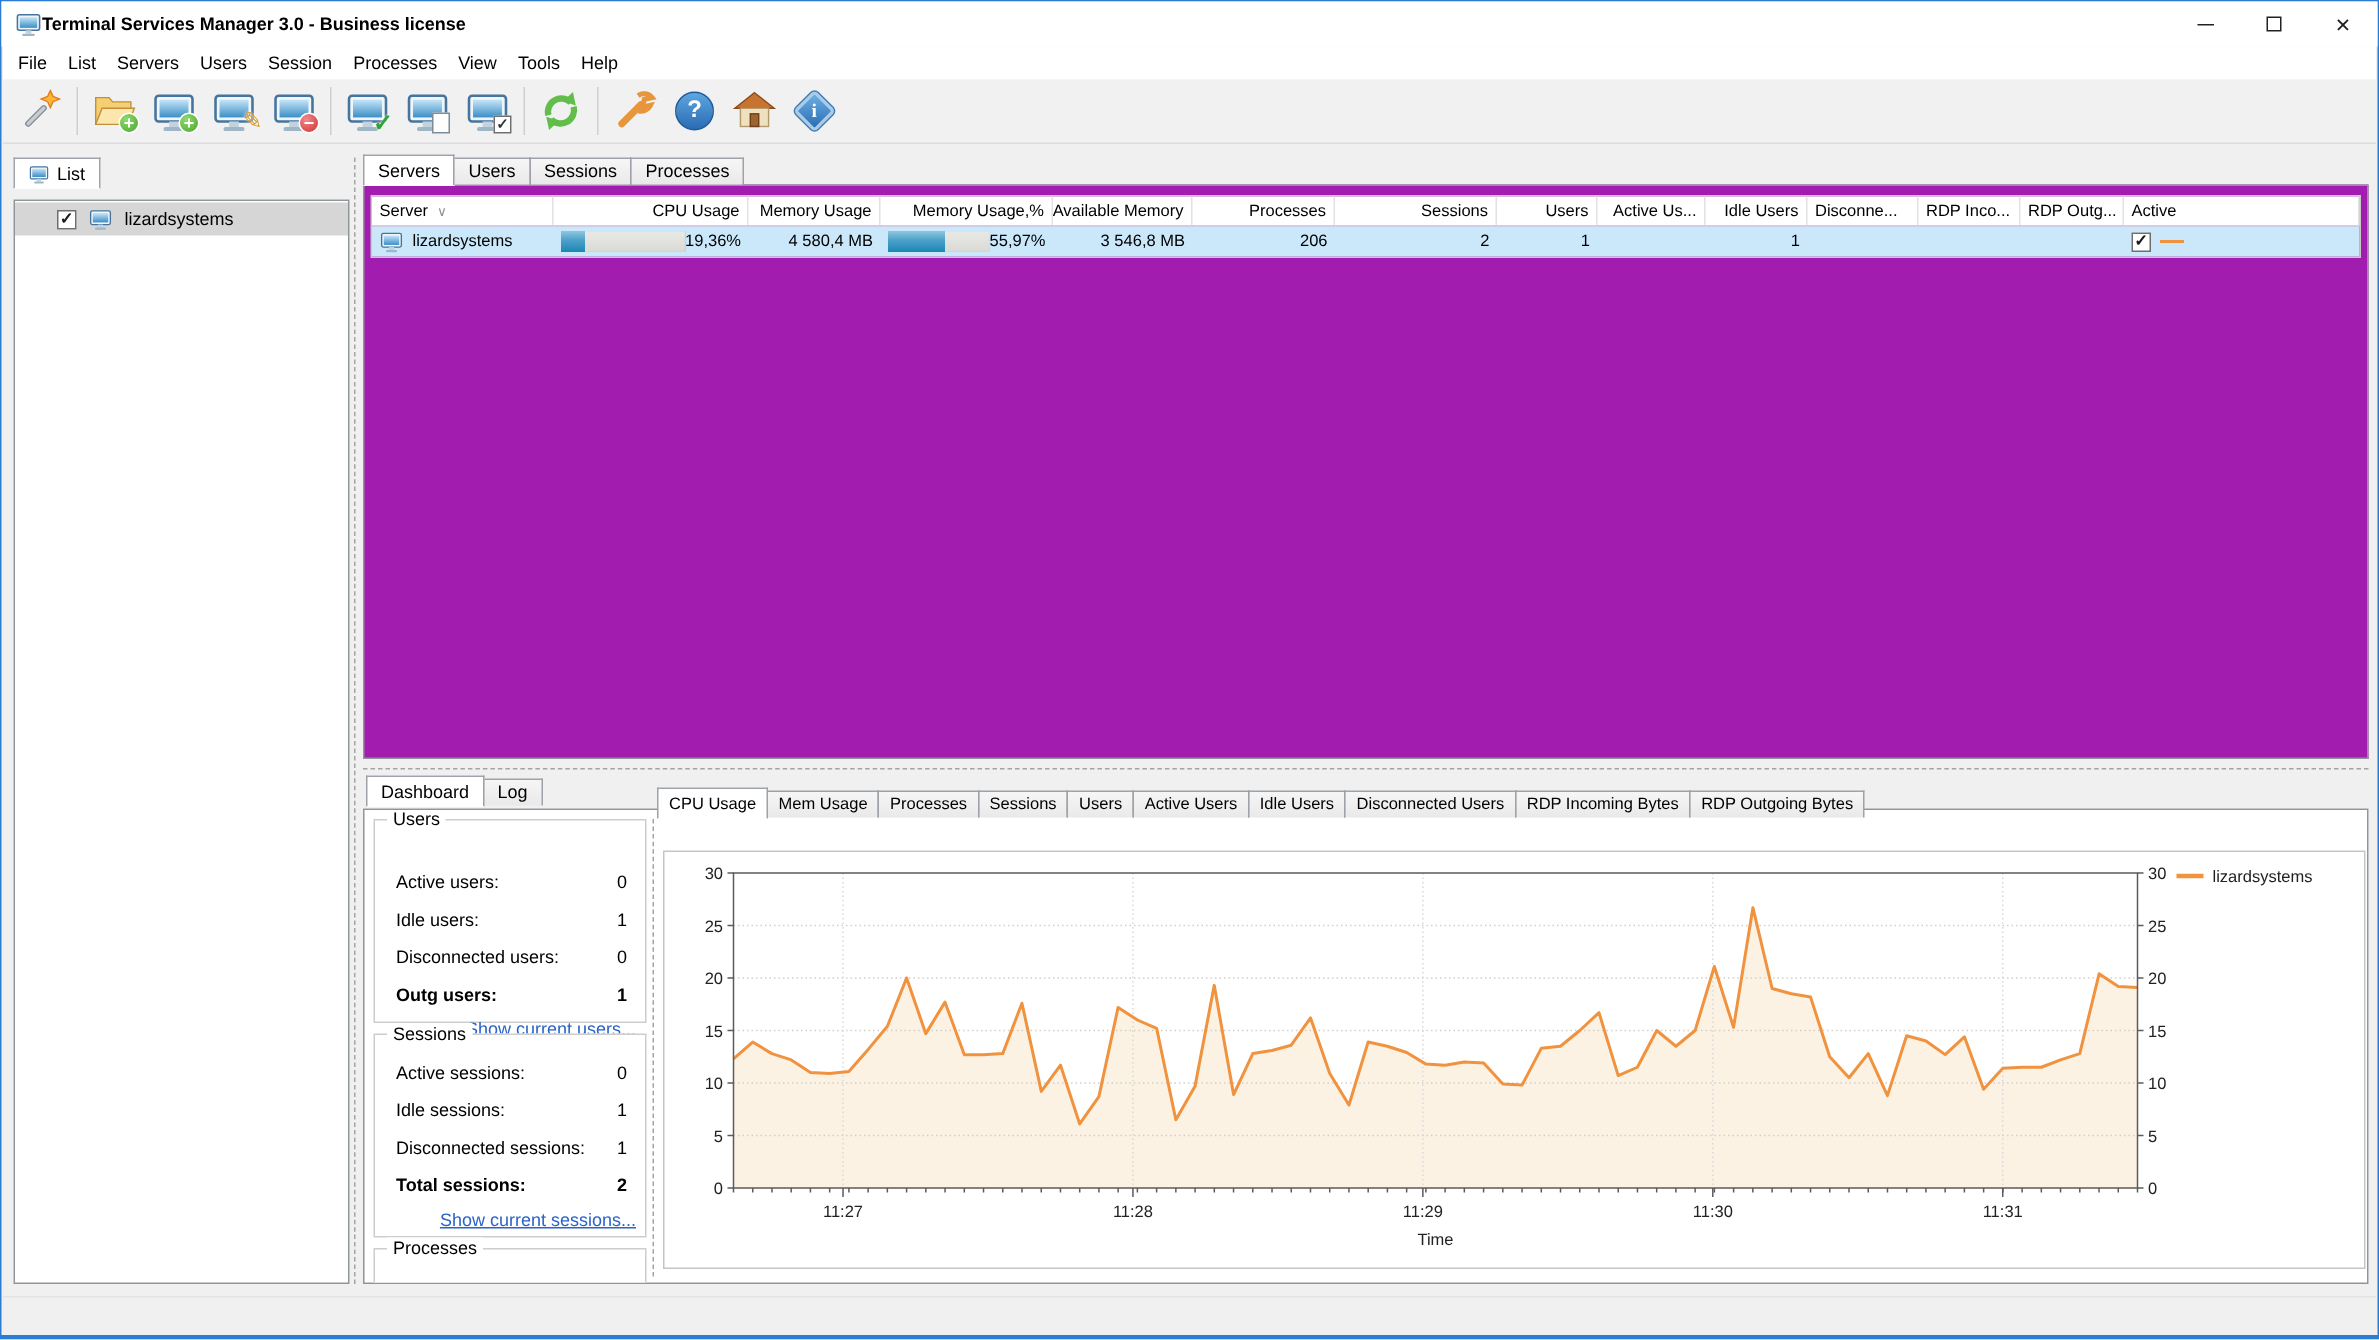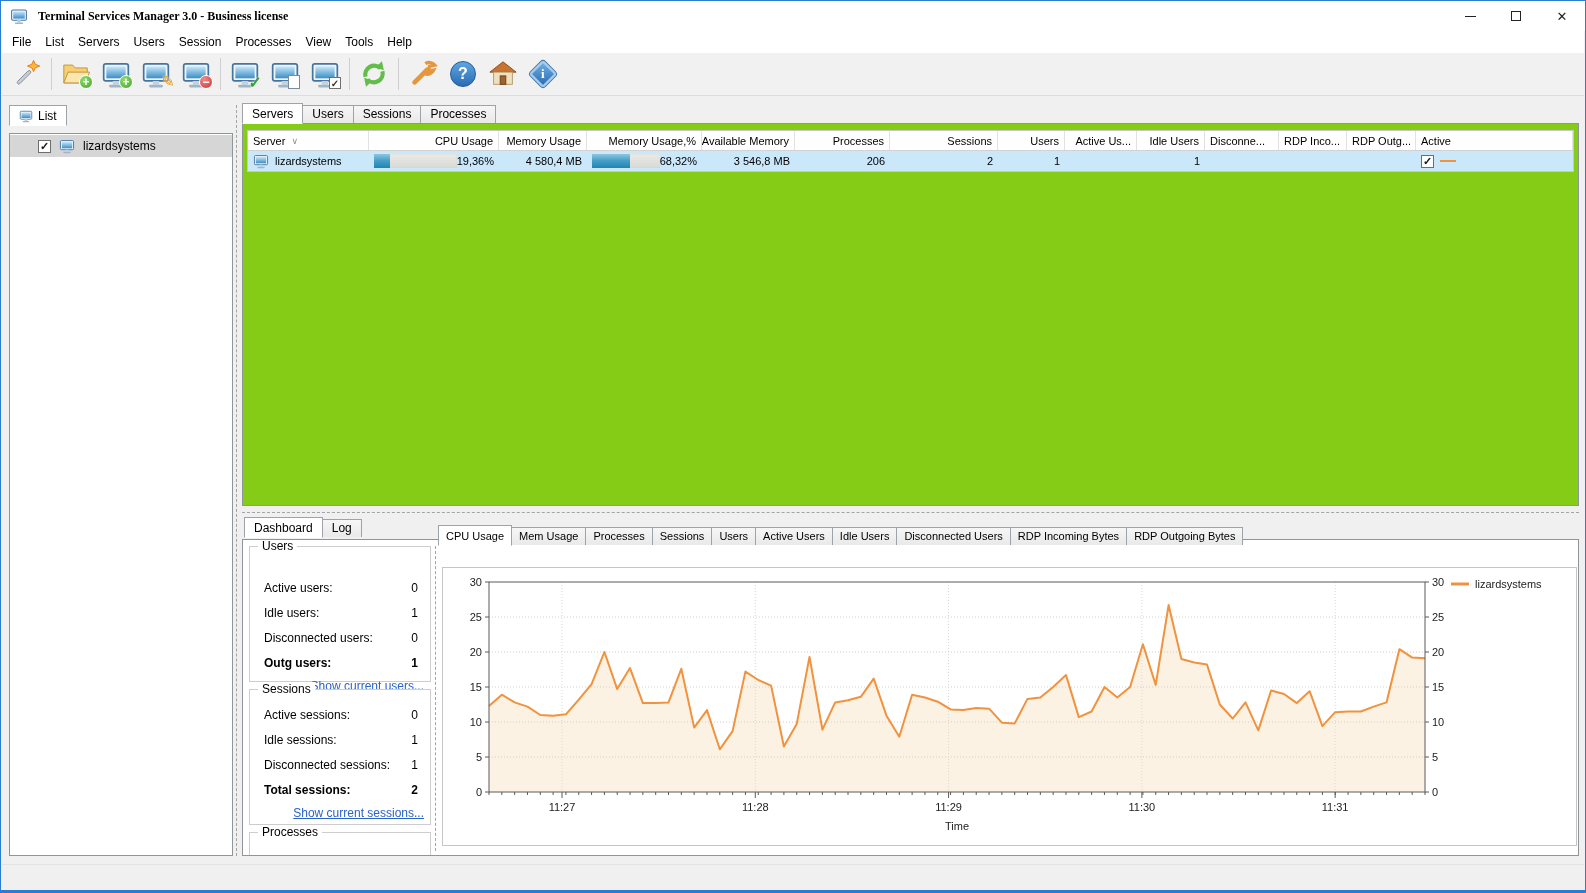--- a/index.html
+++ b/index.html
@@ -4,21 +4,21 @@
 <style>
   * { box-sizing: border-box; margin: 0; padding: 0; }
   html,body { width:1586px; height:893px; overflow:hidden; }
   body { font-family:"Liberation Sans", sans-serif; font-size:12px; color:#000; background:#fff; position:relative; }
 
   .window { position:absolute; inset:0; border:1px solid #2b7cd3; border-bottom:3px solid #2b7cd3; background:#f0f0f0; }
 
   
   .titlebar { position:absolute; left:0; top:0; right:0; height:30px; background:#fff; display:flex; align-items:center; }
   .app-icon { margin-left:9px; }
-  .title { margin-left:10px; font-weight:bold; font-size:12px;font-family:Liberation Serif, serif; }
+  .title { margin-left:0; font-weight:bold; font-size:12px; }
   .wincontrols { margin-left:auto; display:flex; height:30px; }
   .wbtn { width:46px; height:30px; display:flex; align-items:center; justify-content:center; color:#222; font-size:13px; }
   .min-glyph { width:11px; height:1px; background:#222; display:block; }
   .max-glyph { width:10px; height:10px; border:1px solid #222; display:block; }
 
   
   .menubar { position:absolute; left:1px; top:30px; right:1px; height:22px; background:#fff; display:flex; align-items:center; padding-left:3px; }
   .menu-item { padding:0 7px; line-height:22px; cursor:default; }
 
   
@@ -45,21 +45,21 @@
   .tabs { position:absolute; display:flex; align-items:flex-end; z-index:3; }
   .tab { height:18px; line-height:17px; padding:0 9px; background:linear-gradient(#f6f6f6,#e9e9e9); border:1px solid #9da3a8; border-bottom:none; margin-right:-1px; font-size:12px; white-space:nowrap; display:flex; align-items:center; gap:5px; }
   .tab.active { height:21px; line-height:20px; background:#fff; position:relative; z-index:4; margin-bottom:-1px; border-bottom:1px solid #fff; }
 
   
   .left-box { position:absolute; left:8px; top:132px; width:224px; height:723px; background:#fff; border:1px solid #8f9699; }
   .list-item { height:22px; margin-top:1px; background:#d6d6d6; display:flex; align-items:center; padding-left:28px; gap:8px; }
   .cb { width:13px; height:13px; background:#fff; border:1px solid #6e6e6e; display:flex; align-items:center; justify-content:center; font-size:11px; font-weight:bold; color:#1a1a1a; line-height:11px; }
 
   
-  .top-box { position:absolute; left:241px; top:122px; width:1337px; height:383px; background:#84cc16; border:1px solid #8f9699; }
+  .top-box { position:absolute; left:241px; top:122px; width:1337px; height:383px; background:#a21caf; border:1px solid #8f9699; }
   .table { margin:6px 4px 0 4px; border:1px solid #c8c8c8; font-size:11px; }
   .thead { display:flex; height:20px; background:#fff; border-bottom:1px solid #d2d2d2; }
   .th { display:flex; align-items:center; padding:0 5px; border-right:1px solid #e2e2e2; white-space:nowrap; overflow:hidden; }
   .th.num { justify-content:flex-end; }
   .sort { color:#8f8f8f; font-size:9px; margin-left:6px; }
   .trow { display:flex; height:20px; background:#cbe8fb; align-items:center; }
   .td { display:flex; align-items:center; padding:0 5px; white-space:nowrap; overflow:hidden; height:100%; }
   .td.num { justify-content:flex-end; }
   .c0{width:121px}.c1{width:130px}.c2{width:88px}.c3{width:115px}.c4{width:93px}.c5{width:95px}.c6{width:108px}.c7{width:67px}.c8{width:72px}.c9{width:68px}.c10{width:74px}.c11{width:68px}.c12{width:69px}.c13{flex:1}
   .srv { gap:6px; }
@@ -319,21 +319,21 @@
           <span class="pbar">
               <span class="pfill" style="width: 19.36%;"></span>
             </span>
           <span class="ptext">19,36%</span>
         </div>
         <div class="td c2 num">4 580,4 MB</div>
         <div class="td c3 baril">
           <span class="pbar mem">
               <span class="pfill" style="width: 55.97%;"></span>
             </span>
-          <span class="ptext">68,32%</span>
+          <span class="ptext">55,97%</span>
         </div>
         <div class="td c4 num">3 546,8 MB</div>
         <div class="td c5 num">206</div>
         <div class="td c6 num">2</div>
         <div class="td c7 num">1</div>
         <div class="td c8 num"></div>
         <div class="td c9 num">1</div>
         <div class="td c10 num"></div>
         <div class="td c11 num"></div>
         <div class="td c12 num"></div>

